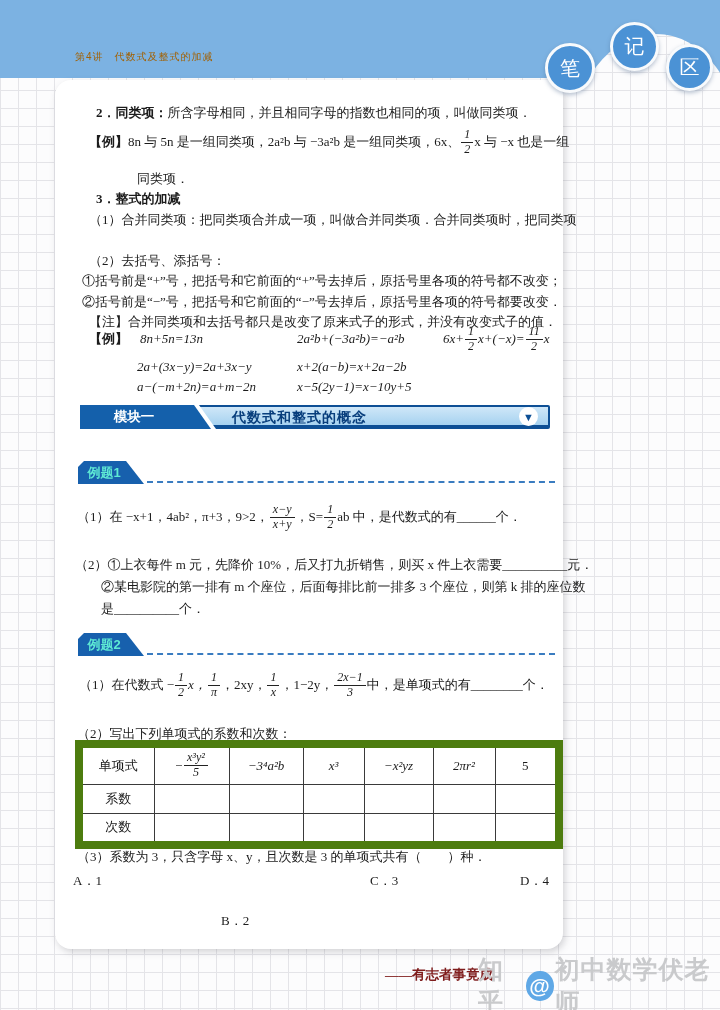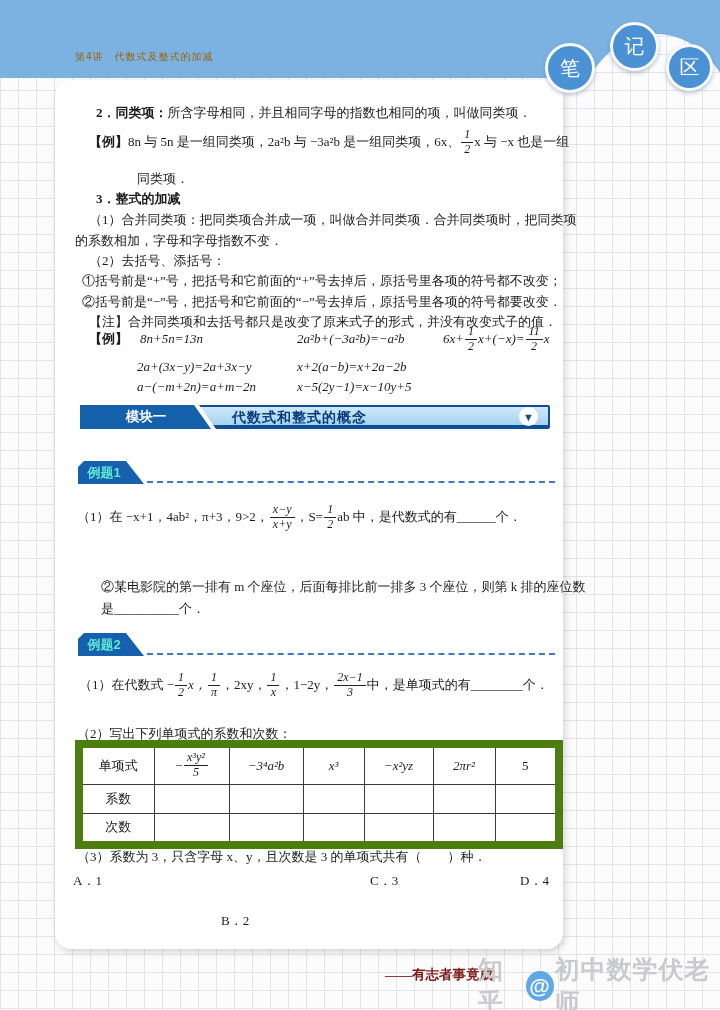--- a/index.html
+++ b/index.html
@@ -46,21 +46,21 @@
   
   .module{position:absolute;left:25px;top:325px;width:470px;height:24px;
     background:linear-gradient(#cfe7f8,#a6d2f0);
     border:2px solid #0d4f95;border-bottom:4px solid #0d4f95;border-radius:2px;box-sizing:border-box;}
   .module-tab-gap{position:absolute;left:-2px;top:-2px;height:24px;width:138px;background:#ffffff;
     clip-path:polygon(0 0,119px 0,136px 100%,0 100%);}
   .module-tab{position:absolute;left:-2px;top:-2px;height:24px;width:134px;background:#1460ab;
     clip-path:polygon(0 0,114px 0,131px 100%,0 100%);
     color:#fff;font-size:13.5px;font-weight:bold;display:flex;align-items:center;
     font-family:"Liberation Sans",sans-serif;}
-  .module-tab span{width:108px;text-align:center;margin-left:12px;}
+  .module-tab span{width:108px;text-align:center;}
   .module-title{position:absolute;left:150px;top:0;height:20px;display:flex;align-items:center;
     color:#083e7c;font-size:14px;font-weight:bold;letter-spacing:1px;
     font-family:"Liberation Sans",sans-serif;}
   .module-arrow{position:absolute;right:10px;top:0px;width:19px;height:19px;border-radius:50%;
     background:#ffffff;color:#0d4f95;display:flex;align-items:center;justify-content:center;
     font-size:11px;}
   
   .extab{position:absolute;width:66px;height:23px;background:#1760ad;color:#5eead4;
     font-size:13px;font-weight:bold;display:flex;align-items:center;
     font-family:"Liberation Sans",sans-serif;
@@ -108,21 +108,20 @@
     <span class="frac">
         <span class="num">1</span>
         <span class="den">2</span>
       </span>
     <span>x 与 −x 也是一组</span>
   </div>
   <div class="abs" style="left:82px;top:90px;">同类项．</div>
 
   <div class="abs bold" style="left:41px;top:110px;">3．整式的加减</div>
   <div class="abs" style="left:34px;top:131px;white-space:nowrap;">（1）合并同类项：把同类项合并成一项，叫做合并同类项．合并同类项时，把同类项</div>
-  <div class="abs" style="left:20px;top:152px;">的系数相加，字母和字母指数不变．</div>
   <div class="abs" style="left:34px;top:172px;">（2）去括号、添括号：</div>
   <div class="abs" style="left:27px;top:192px;white-space:nowrap;">①括号前是“+”号，把括号和它前面的“+”号去掉后，原括号里各项的符号都不改变；</div>
   <div class="abs" style="left:27px;top:213px;white-space:nowrap;">②括号前是“−”号，把括号和它前面的“−”号去掉后，原括号里各项的符号都要改变．</div>
   <div class="abs" style="left:34px;top:233px;white-space:nowrap;">【注】合并同类项和去括号都只是改变了原来式子的形式，并没有改变式子的值．</div>
 
   <div class="abs" style="left:0;top:242px;width:508px;height:34px;">
     <span class="abs bold" style="left:34px;top:8px;">【例】</span>
     <span class="abs math" style="left:85px;top:8px;">8n+5n=13n</span>
     <span class="abs math" style="left:242px;top:8px;">2a²b+(−3a²b)=−a²b</span>
     <span class="abs flexline math" style="left:388px;top:0;height:34px;">
@@ -171,20 +170,21 @@
         <span class="den">x+y</span>
       </span>
     <span>，S=</span>
     <span class="frac">
         <span class="num">1</span>
         <span class="den">2</span>
       </span>
     <span>ab 中，是代数式的有______个．</span>
   </div>
 
+  <div class="abs" style="left:20px;top:476px;white-space:nowrap;">（2）①上衣每件 m 元，先降价 10%，后又打九折销售，则买 x 件上衣需要__________元．</div>
   <div class="abs" style="left:46px;top:498px;white-space:nowrap;">②某电影院的第一排有 m 个座位，后面每排比前一排多 3 个座位，则第 k 排的座位数</div>
   <div class="abs" style="left:46px;top:520px;">是__________个．</div>
 
   <div class="extab" style="left:23px;top:553px;">
       <span>例题2</span>
     </div>
   <div class="dash" style="left:92px;top:573px;width:408px;"></div>
 
   <div class="abs flexline" style="left:24px;top:585px;height:40px;">
     <span>（1）在代数式 −</span>

